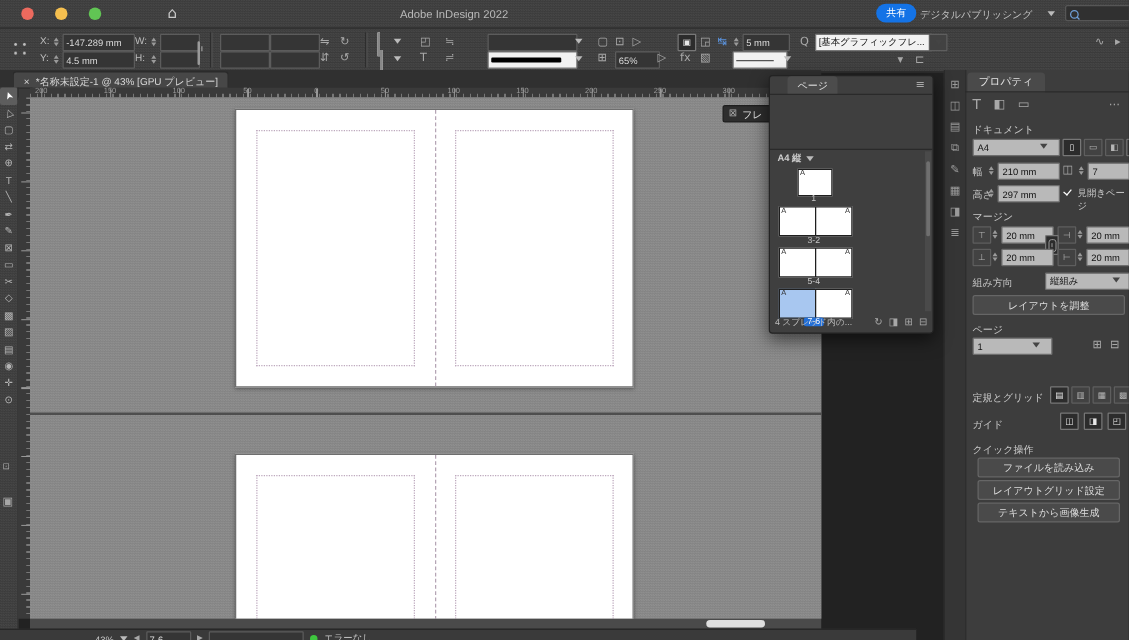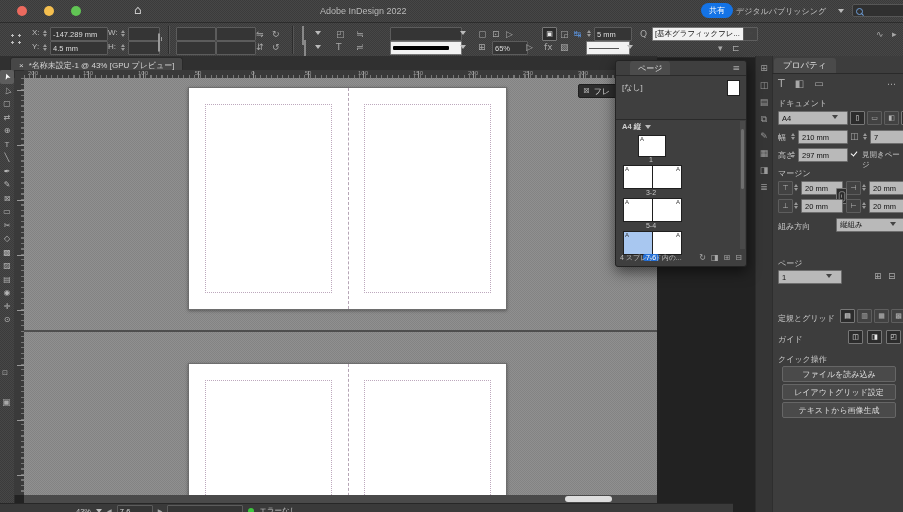--- a/index.html
+++ b/index.html
@@ -314,24 +314,20 @@
     <span class="fld" style="width:70px;height:10px;"></span>
     <span class="dot"></span>
     <span>エラーなし</span>
   </div>
 
   <div class="ab" id="pagespanel" style="left:615px;top:60px;width:130px;height:205px;">
     <div class="ab pp-tab" style="left:14px;top:0;">ページ</div>
     <span class="ab ico" style="right:6px;top:3px;">≡</span>
     <div class="ab" style="left:0;top:14px;right:0;height:1px;background:#2a2a2a;"></div>
 
-    <div class="ab pp-row f" style="left:6px;top:18px;right:6px;height:17px;justify-content:space-between;">
-      <span>[なし]</span>
-      <span class="thumbA" style="width:11px;height:14px;"></span>
-    </div>
     <div class="ab" style="left:0;top:58px;right:0;height:1px;background:#2a2a2a;"></div>
 
     <div class="ab pp-row f" style="left:6px;top:60px;right:10px;height:12px;gap:4px;">
       <span style="font-size:7.5px;font-weight:bold;">A4 縦</span>
       <span class="cvd"></span>
     </div>
 
     <div class="ab thumbA" style="left:22px;top:74px;width:26px;height:20px;">
       <span class="a" style="left:1px;">A</span>
     </div>
@@ -465,20 +461,21 @@
       <span class="ab stp" style="left:89px;top:143px;">
           <i class="up"></i>
           <i class="dn"></i>
         </span>
       <span class="ab lfld" style="left:97px;top:143px;width:34px;">20 mm</span>
       
       <span class="ab sect" style="left:6px;top:165px;">組み方向</span>
       <span class="ab lfld" style="left:64px;top:162px;width:62px;">縦組み</span>
       <span class="ab cvdd" style="left:118px;top:166px;"></span>
       
+      <div class="ab pbtn" style="left:6px;top:180px;width:120px;">レイアウトを調整</div>
       
       <div class="ab sect" style="left:6px;top:202px;">ページ</div>
       <span class="ab lfld" style="left:6px;top:214px;width:56px;">1</span>
       <span class="ab cvdd" style="left:54px;top:218px;"></span>
       <span class="ab ico" style="left:102px;top:216px;">⊞</span>
       <span class="ab ico" style="left:116px;top:216px;">⊟</span>
       
       
       <span class="ab sect" style="left:6px;top:257px;">定規とグリッド</span>
       <div class="ab f" style="left:68px;top:253px;gap:2px;">

